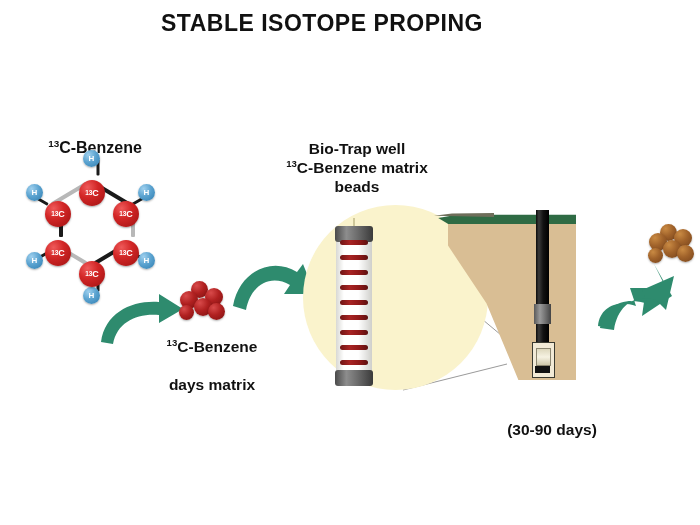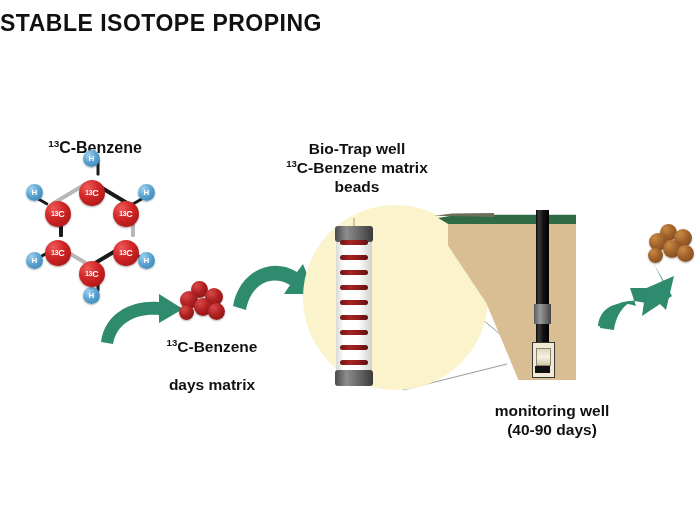--- a/index.html
+++ b/index.html
@@ -6,21 +6,22 @@
   body{
     width:700px;height:525px;
     background:#ffffff;
     font-family:"Liberation Sans", sans-serif;
     overflow:hidden;
     position:relative;
   }
   #stage{position:relative;width:700px;height:525px;}
 
   .title{
-    position:absolute;left:0;top:10px;width:622px;
+    position:absolute;left:11px;top:10px;width:622px;
+    text-align:center;
     font-size:23px;font-weight:bold;letter-spacing:.5px;
     color:#111;
   }
 
   .caption{
     position:absolute;text-align:center;
     font-size:15.5px;font-weight:bold;color:#111;line-height:1.22;
     white-space:pre-line;
   }
   .cap-benzene{left:20px;top:138px;width:150px;font-size:16px;}
@@ -243,21 +244,21 @@
     <div class="soil"></div>
     <div class="grass"></div>
     <div class="grass-edge"></div>
     <div class="casing"></div>
     <div class="casing-joint"></div>
     <div class="sump"></div>
     <div class="sump-trap"></div>
     <div class="sump-base"></div>
   </div>
 
-  <div class="caption cap-well"><br><span>monitoring well</span><br><span>(40-90 days)</span></div>
+  <div class="caption cap-well"><br><br><span>(30-90 days)</span></div>
 
   <svg class="arrow" style="left:596px;top:262px;" width="84" height="72" viewBox="0 0 84 72">
     <path d="M2,64 C4,44 22,38 40,44 L34,26 L70,26 L58,2 L76,34 L46,54 L48,40 C30,36 16,44 14,66 Z" fill="#2e8b6e" stroke="none" transform="translate(0,0)"></path>
     <path d="M4,66 C8,42 30,34 52,42 L46,28 L78,14 L70,48 L60,38 C40,32 22,42 18,68 Z" fill="#2e8b6e" stroke="none"></path>
   </svg>
 
   <div class="cluster" style="left:647px;top:224px;width:52px;height:44px;">
     <div class="bead brown" style="left:13px;top:0px;width:17px;height:17px;"></div>
     <div class="bead brown" style="left:27px;top:5px;width:18px;height:18px;"></div>
     <div class="bead brown" style="left:2px;top:9px;width:18px;height:18px;"></div>

